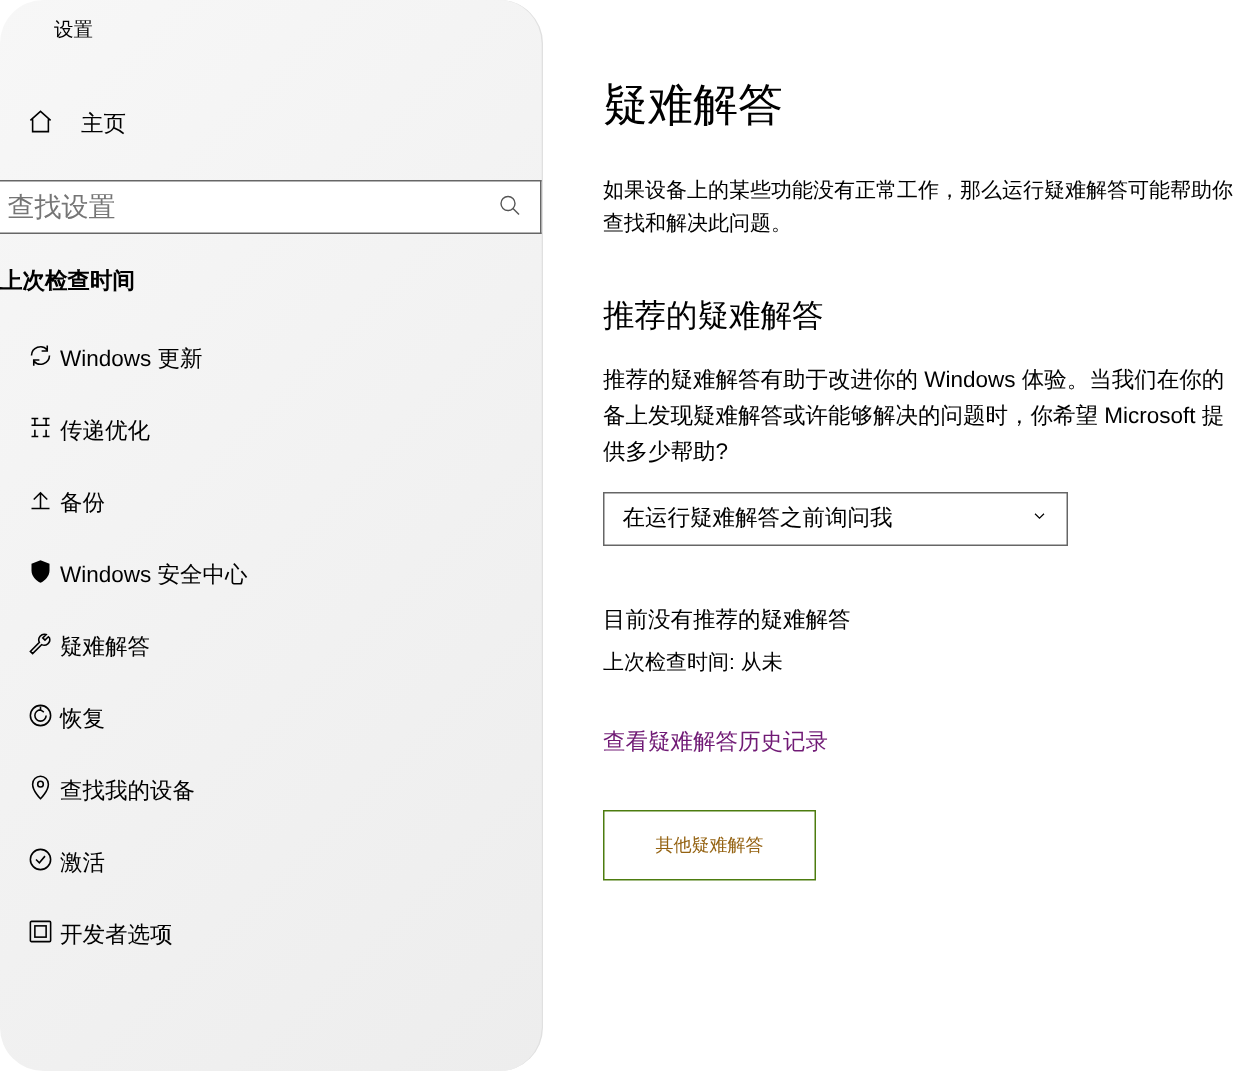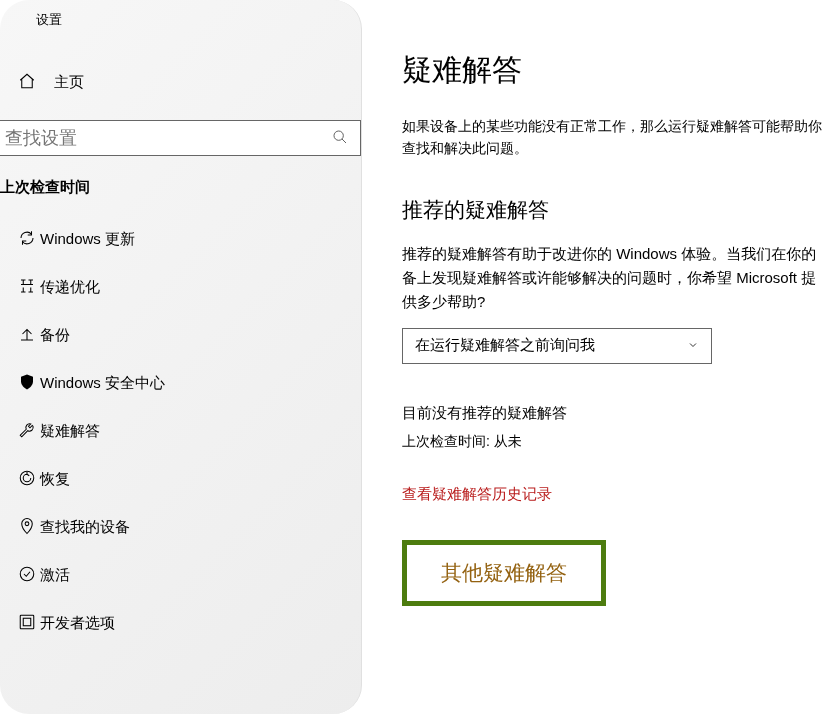--- a/index.html
+++ b/index.html
@@ -110,30 +110,30 @@
     font-size: 15px;
     background: #fff;
     margin-bottom: 40px;
     gap: 40px;
   }
   .dropdown .chev svg { width: 12px; height: 12px; stroke: #000; fill: none; stroke-width: 1.6; }
   .status-line { font-size: 15px; margin-bottom: 10px; }
   .last-check { font-size: 14px; margin-bottom: 34px; }
   .link {
     font-size: 15px;
-    color: #b91c1c;
+    color: #701a75;
     display: inline-block;
     cursor: pointer;
   }
   .other-box {
     display: inline-block;
     padding: 14px 34px;
-    border: 5px solid #4d7c0f;
+    border: 1px solid #4d7c0f;
     color: #946211;
-    font-size: 21px;
+    font-size: 12px;
     margin-top: 36px;
   }
   .arrow-annot {
     position: absolute;
     left: 503px;
     top: 500px;
     pointer-events: none;
   }
   .arrow-annot svg { overflow: visible; }
 </style>

